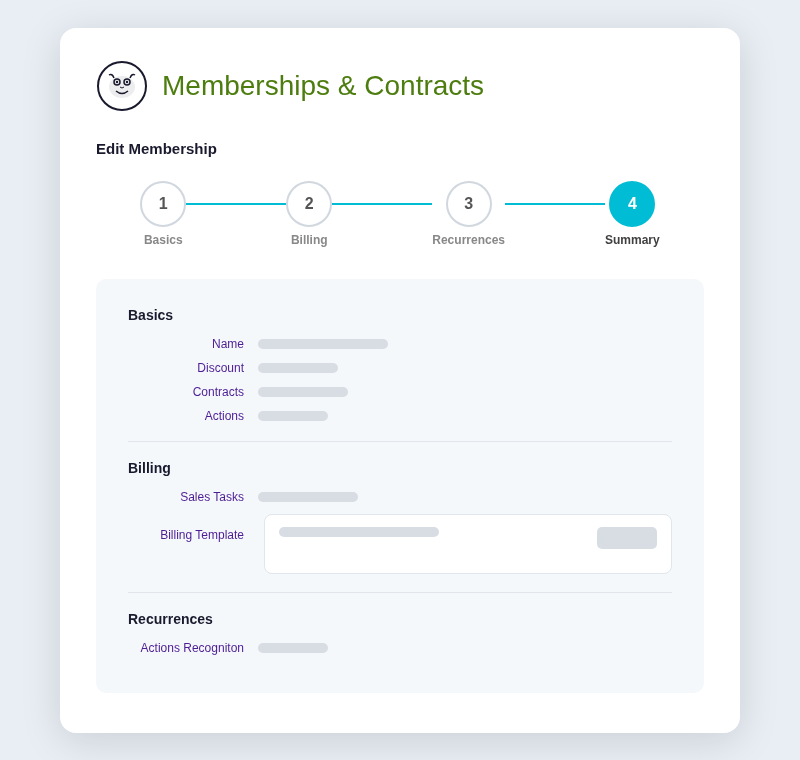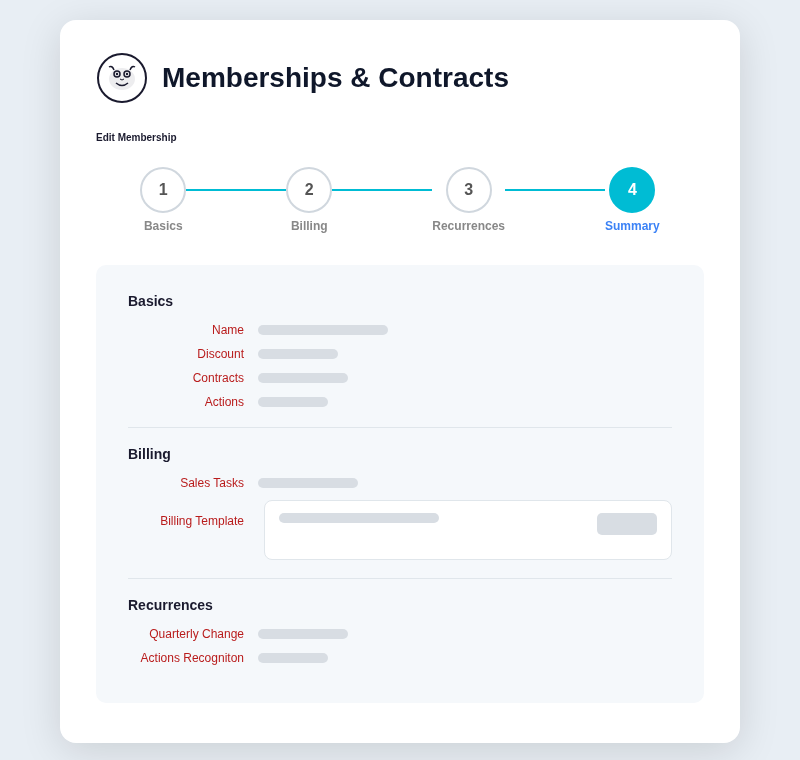--- a/index.html
+++ b/index.html
@@ -31,27 +31,27 @@
       margin-bottom: 28px;
     }
 
     .logo-icon {
       width: 52px;
       height: 52px;
     }
 
     .header-title {
       font-size: 28px;
-      font-weight: 700;
-      color: #0f172a;
+      font-weight: 400;
+      color: #4d7c0f;
     }
 
     
     .section-heading {
-      font-size: 10px;
+      font-size: 15px;
       font-weight: 700;
       color: #1a1a2e;
       margin-bottom: 24px;
     }
 
     
     .stepper {
       display: flex;
       align-items: flex-start;
       justify-content: center;
@@ -89,21 +89,21 @@
 
     .step-label {
       font-size: 12px;
       font-weight: 600;
       color: #888;
       margin-top: 6px;
       text-align: center;
     }
 
     .step-label.active {
-      color: #3b82f6;
+      color: #404040;
     }
 
     .step-connector {
       height: 2px;
       width: 100px;
       background: #00bcd4;
       margin-top: 22px;
     }
 
     
@@ -122,21 +122,21 @@
     }
 
     .field-row {
       display: flex;
       align-items: center;
       margin-bottom: 10px;
     }
 
     .field-label {
       font-size: 12px;
-      color: #b91c1c;
+      color: #4c1d95;
       width: 130px;
       text-align: right;
       padding-right: 14px;
       flex-shrink: 0;
     }
 
     .field-value-bar {
       height: 10px;
       border-radius: 5px;
       background: #d8dde3;
@@ -282,24 +282,20 @@
       <div class="billing-template-box" style="flex:1;">
         <div class="billing-template-bar-small"></div>
         <div class="billing-template-btn-bar"></div>
       </div>
     </div>
 
     <div class="divider"></div>
 
     <div class="sub-section-title">Recurrences</div>
 
-    <div class="field-row">
-      <span class="field-label">Quarterly Change</span>
-      <div class="field-value-bar" style="width:90px;"></div>
-    </div>
 
     <div class="field-row">
       <span class="field-label">Actions Recogniton</span>
       <div class="field-value-bar" style="width:70px;"></div>
     </div>
 
   </div>
 
 </div>
 

